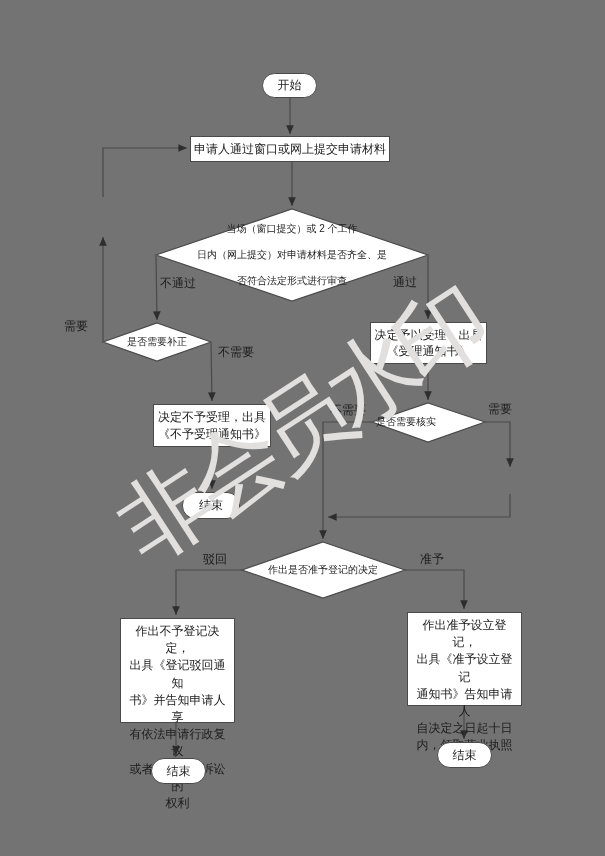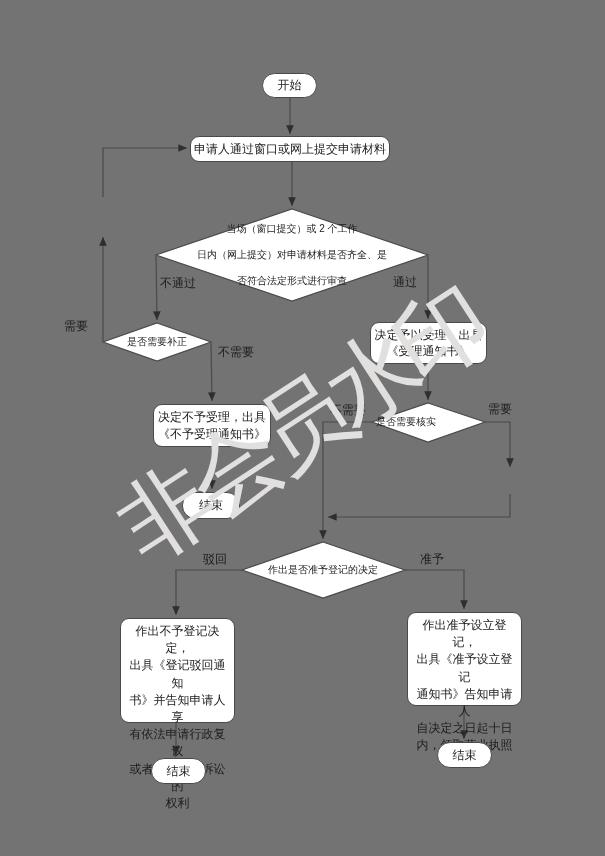--- a/index.html
+++ b/index.html
@@ -9,21 +9,21 @@
     position:relative; width:605px; height:856px; background:#737373;
     font-family:"Liberation Sans", sans-serif; color:var(--ink);
     overflow:hidden;
   }
   svg.wires { position:absolute; left:0; top:0; }
   .edge { stroke:var(--line); stroke-width:1.2; fill:none; }
   .shape { stroke:var(--line); stroke-width:1.2; fill:#ffffff; }
   .arrowhead { fill:#2e2e2e; }
   .node {
     position:absolute; font-size:12px; line-height:1.35; color:var(--ink);
-    display:flex; align-items:center; justify-content:center; text-align:center;border-radius:9px;
+    display:flex; align-items:center; justify-content:center; text-align:center;
   }
   .box { background:#fff; border:1.2px solid var(--line); }
   .capsule { background:#fff; border:1.2px solid var(--line); border-radius:13px; }
   .pre { white-space:pre-line; }
   .lefttext {
     display:block; text-align:center; padding:4px 6px; line-height:17.2px;
   }
   .dlabel {
     position:absolute; font-size:10px; display:flex; align-items:center;
     justify-content:center; text-align:center; white-space:pre-line;

